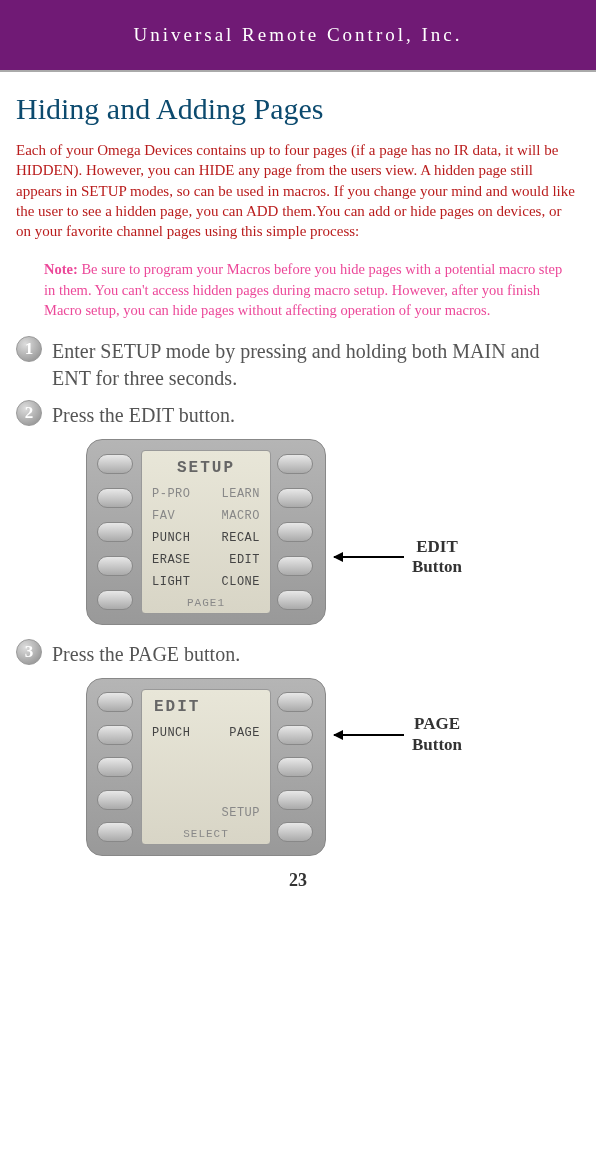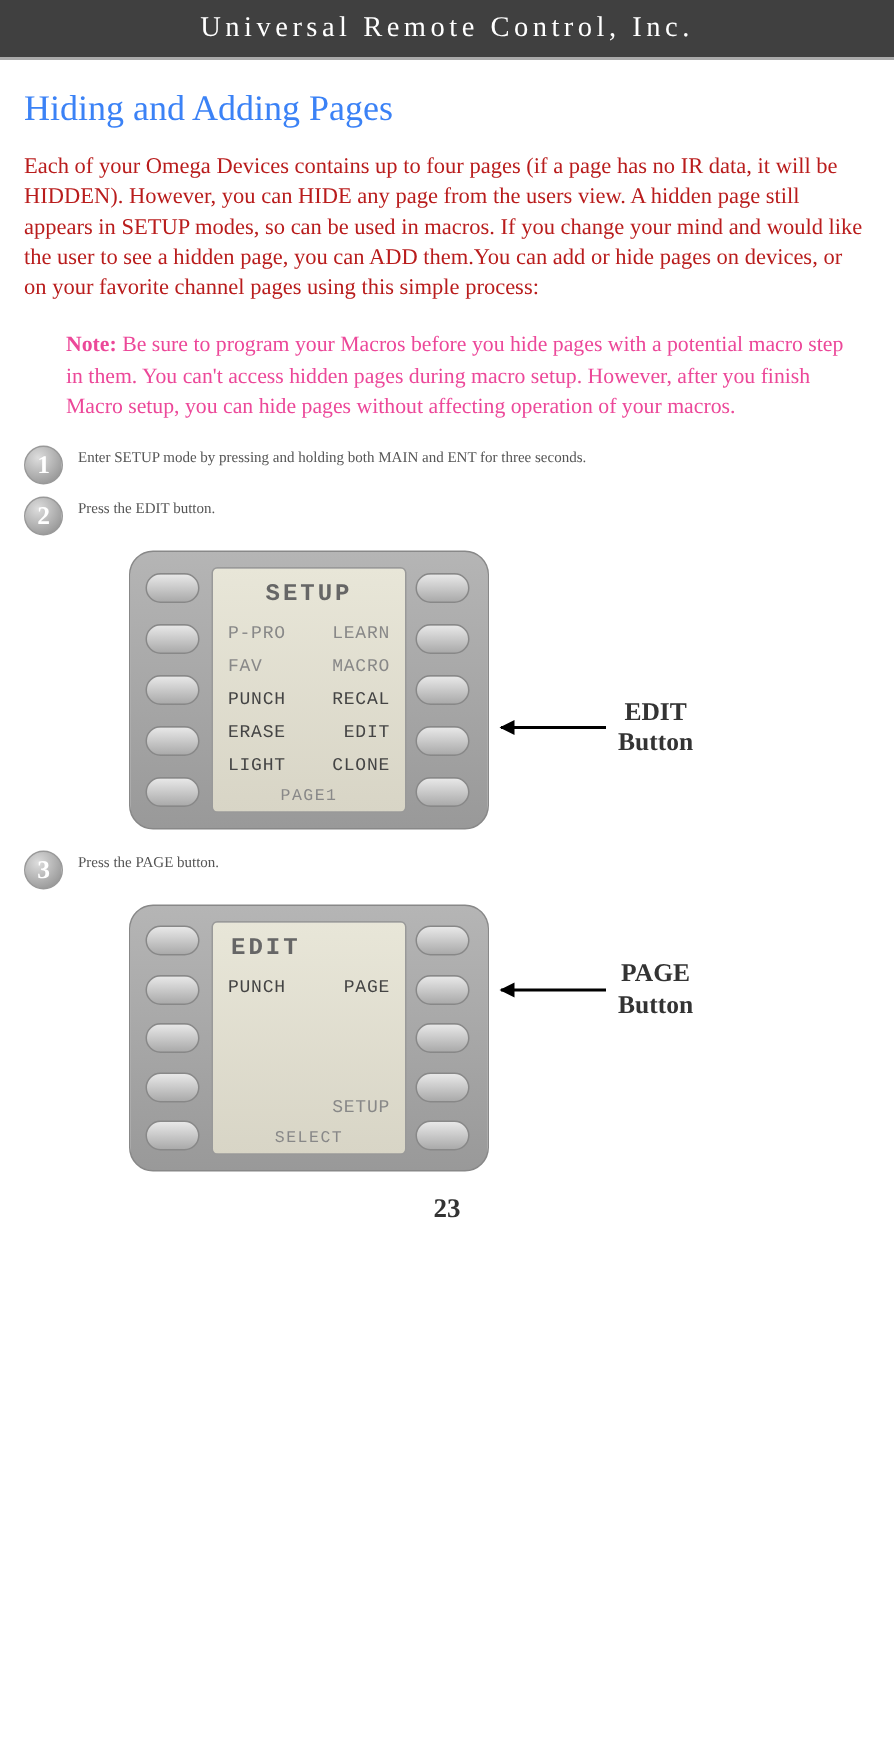--- a/index.html
+++ b/index.html
@@ -7,40 +7,40 @@
       padding: 0;
       box-sizing: border-box;
     }
     body {
       font-family: Georgia, 'Times New Roman', serif;
       width: 596px;
       background: #fff;
       color: #4a4a4a;
     }
     .header-bar {
-      background: #404040;
-      padding: 8px 0;
+      background: #701a75;
+      padding: 24px 0;
       text-align: center;
       color: #fff;
       font-size: 19px;
       letter-spacing: 3px;
       font-weight: 400;
     }
     .header-underline {
       height: 2px;
       background: #aaa;
       margin-bottom: 20px;
     }
     .content {
       padding: 0 16px 0 16px;
     }
     .title {
-      font-size: 24px;
+      font-size: 30px;
       font-weight: 400;
-      color: #3b82f6;
+      color: #0c4a6e;
       margin-bottom: 14px;
       font-family: 'Optima', 'Candara', Georgia, serif;
     }
     .intro {
       font-size: 15px;
       line-height: 1.35;
       color: #b91c1c;
       margin-bottom: 18px;
     }
     .note {
@@ -66,21 +66,21 @@
       font-weight: bold;
       font-size: 17px;
       display: flex;
       align-items: center;
       justify-content: center;
       flex-shrink: 0;
       margin-right: 10px;
       border: 1px solid #999;
     }
     .step-text {
-      font-size: 10px;
+      font-size: 20px;
       color: #555;
       line-height: 1.35;
       padding-top: 2px;
       font-family: 'Optima', 'Candara', Georgia, serif;
     }
     .note-after-step {
       font-size: 14.5px;
       line-height: 1.5;
       color: #555;
       margin: 12px 8px 16px 28px;

